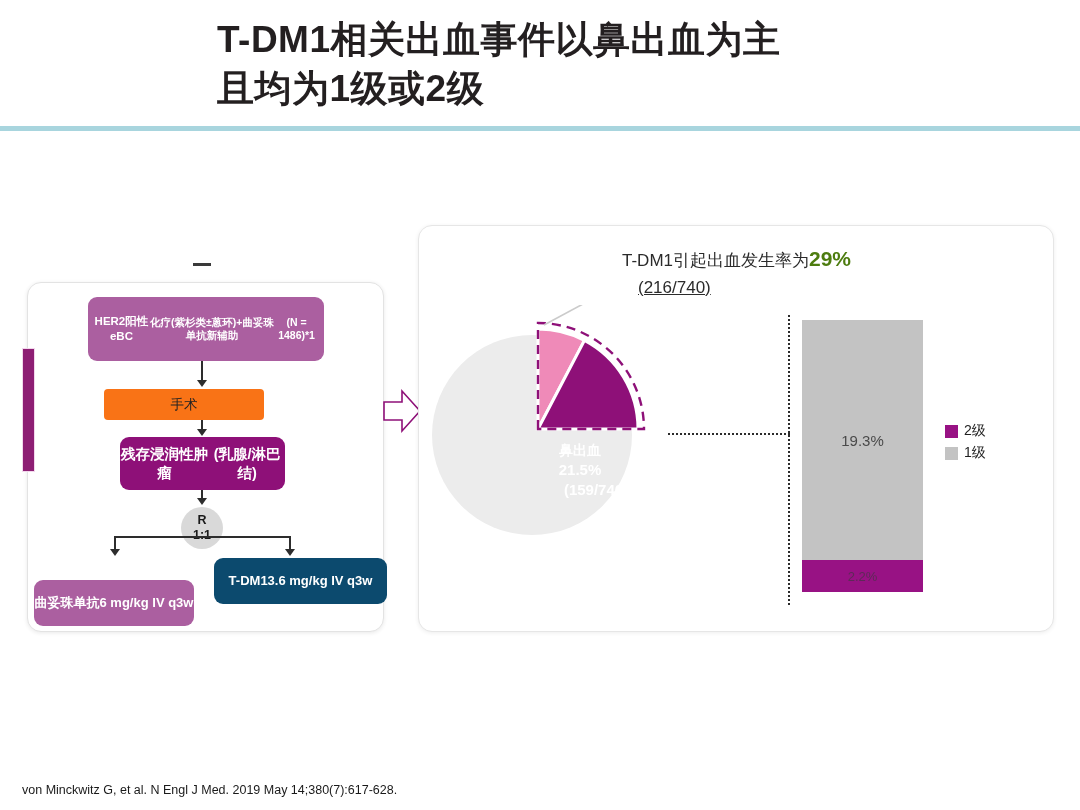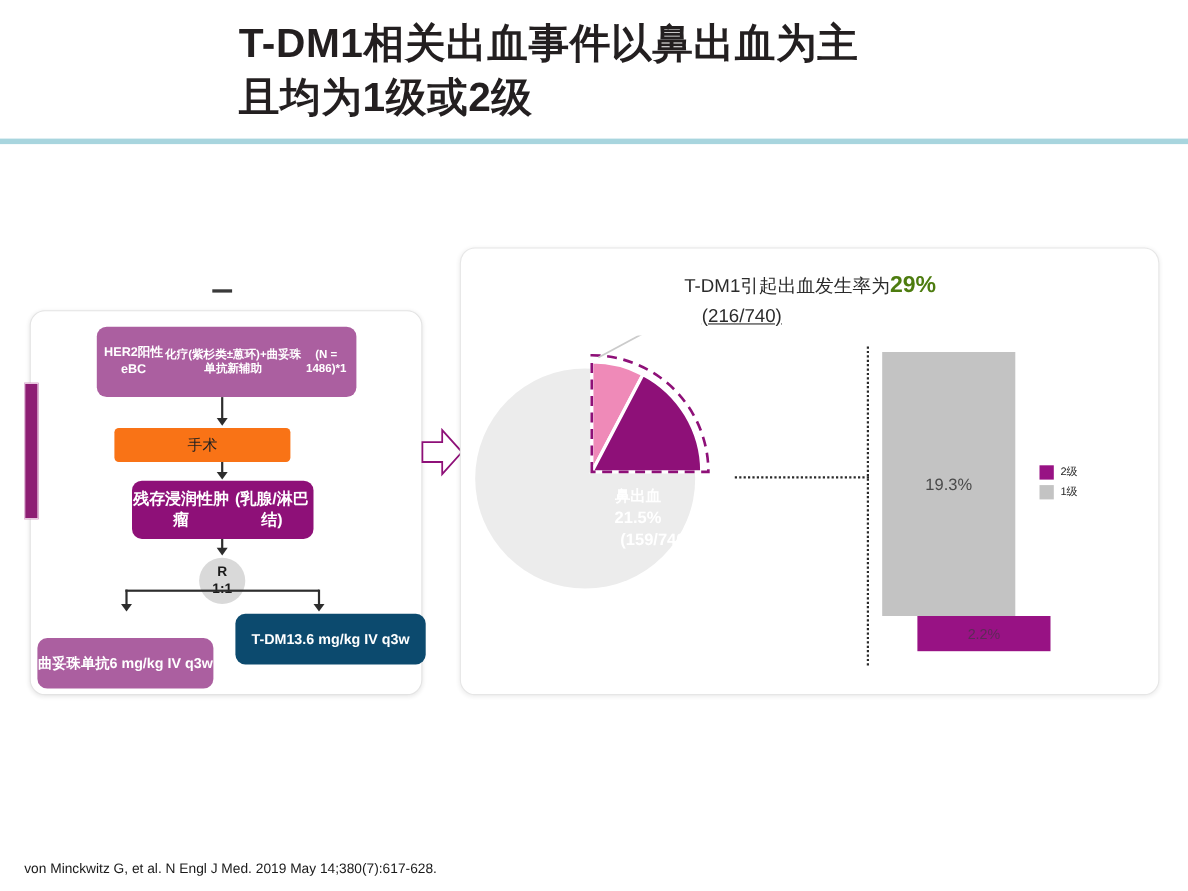--- a/index.html
+++ b/index.html
@@ -216,41 +216,40 @@
     font-size: 15px;
   }
   #bar-g2 {
     position: absolute;
     left: 0; bottom: 0;
     width: 121px; height: 32px;
     background: #981284;
     display: flex; align-items: center; justify-content: center;
     color: #5d2a57;
     font-size: 13px;
-    margin-left: 32px;
   }
 
   #bar-guide-v {
     position: absolute;
     left: 788px; top: 315px;
     width: 0; height: 290px;
     border-left: 2px dotted #2b2b2b;
   }
   #bar-guide-h {
     position: absolute;
     left: 668px; top: 433px;
     width: 122px; height: 0;
     border-top: 2px dotted #2b2b2b;
   }
 
   #legend {
     position: absolute;
     left: 945px;
     top: 422px;
-    font-size: 10px;
+    font-size: 14px;
     color: #1f1f1f;
   }
   #legend .row {
     display: flex;
     align-items: center;
     gap: 6px;
     margin-bottom: 4px;
   }
   #legend .sw {
     width: 13px; height: 13px; display: inline-block;

